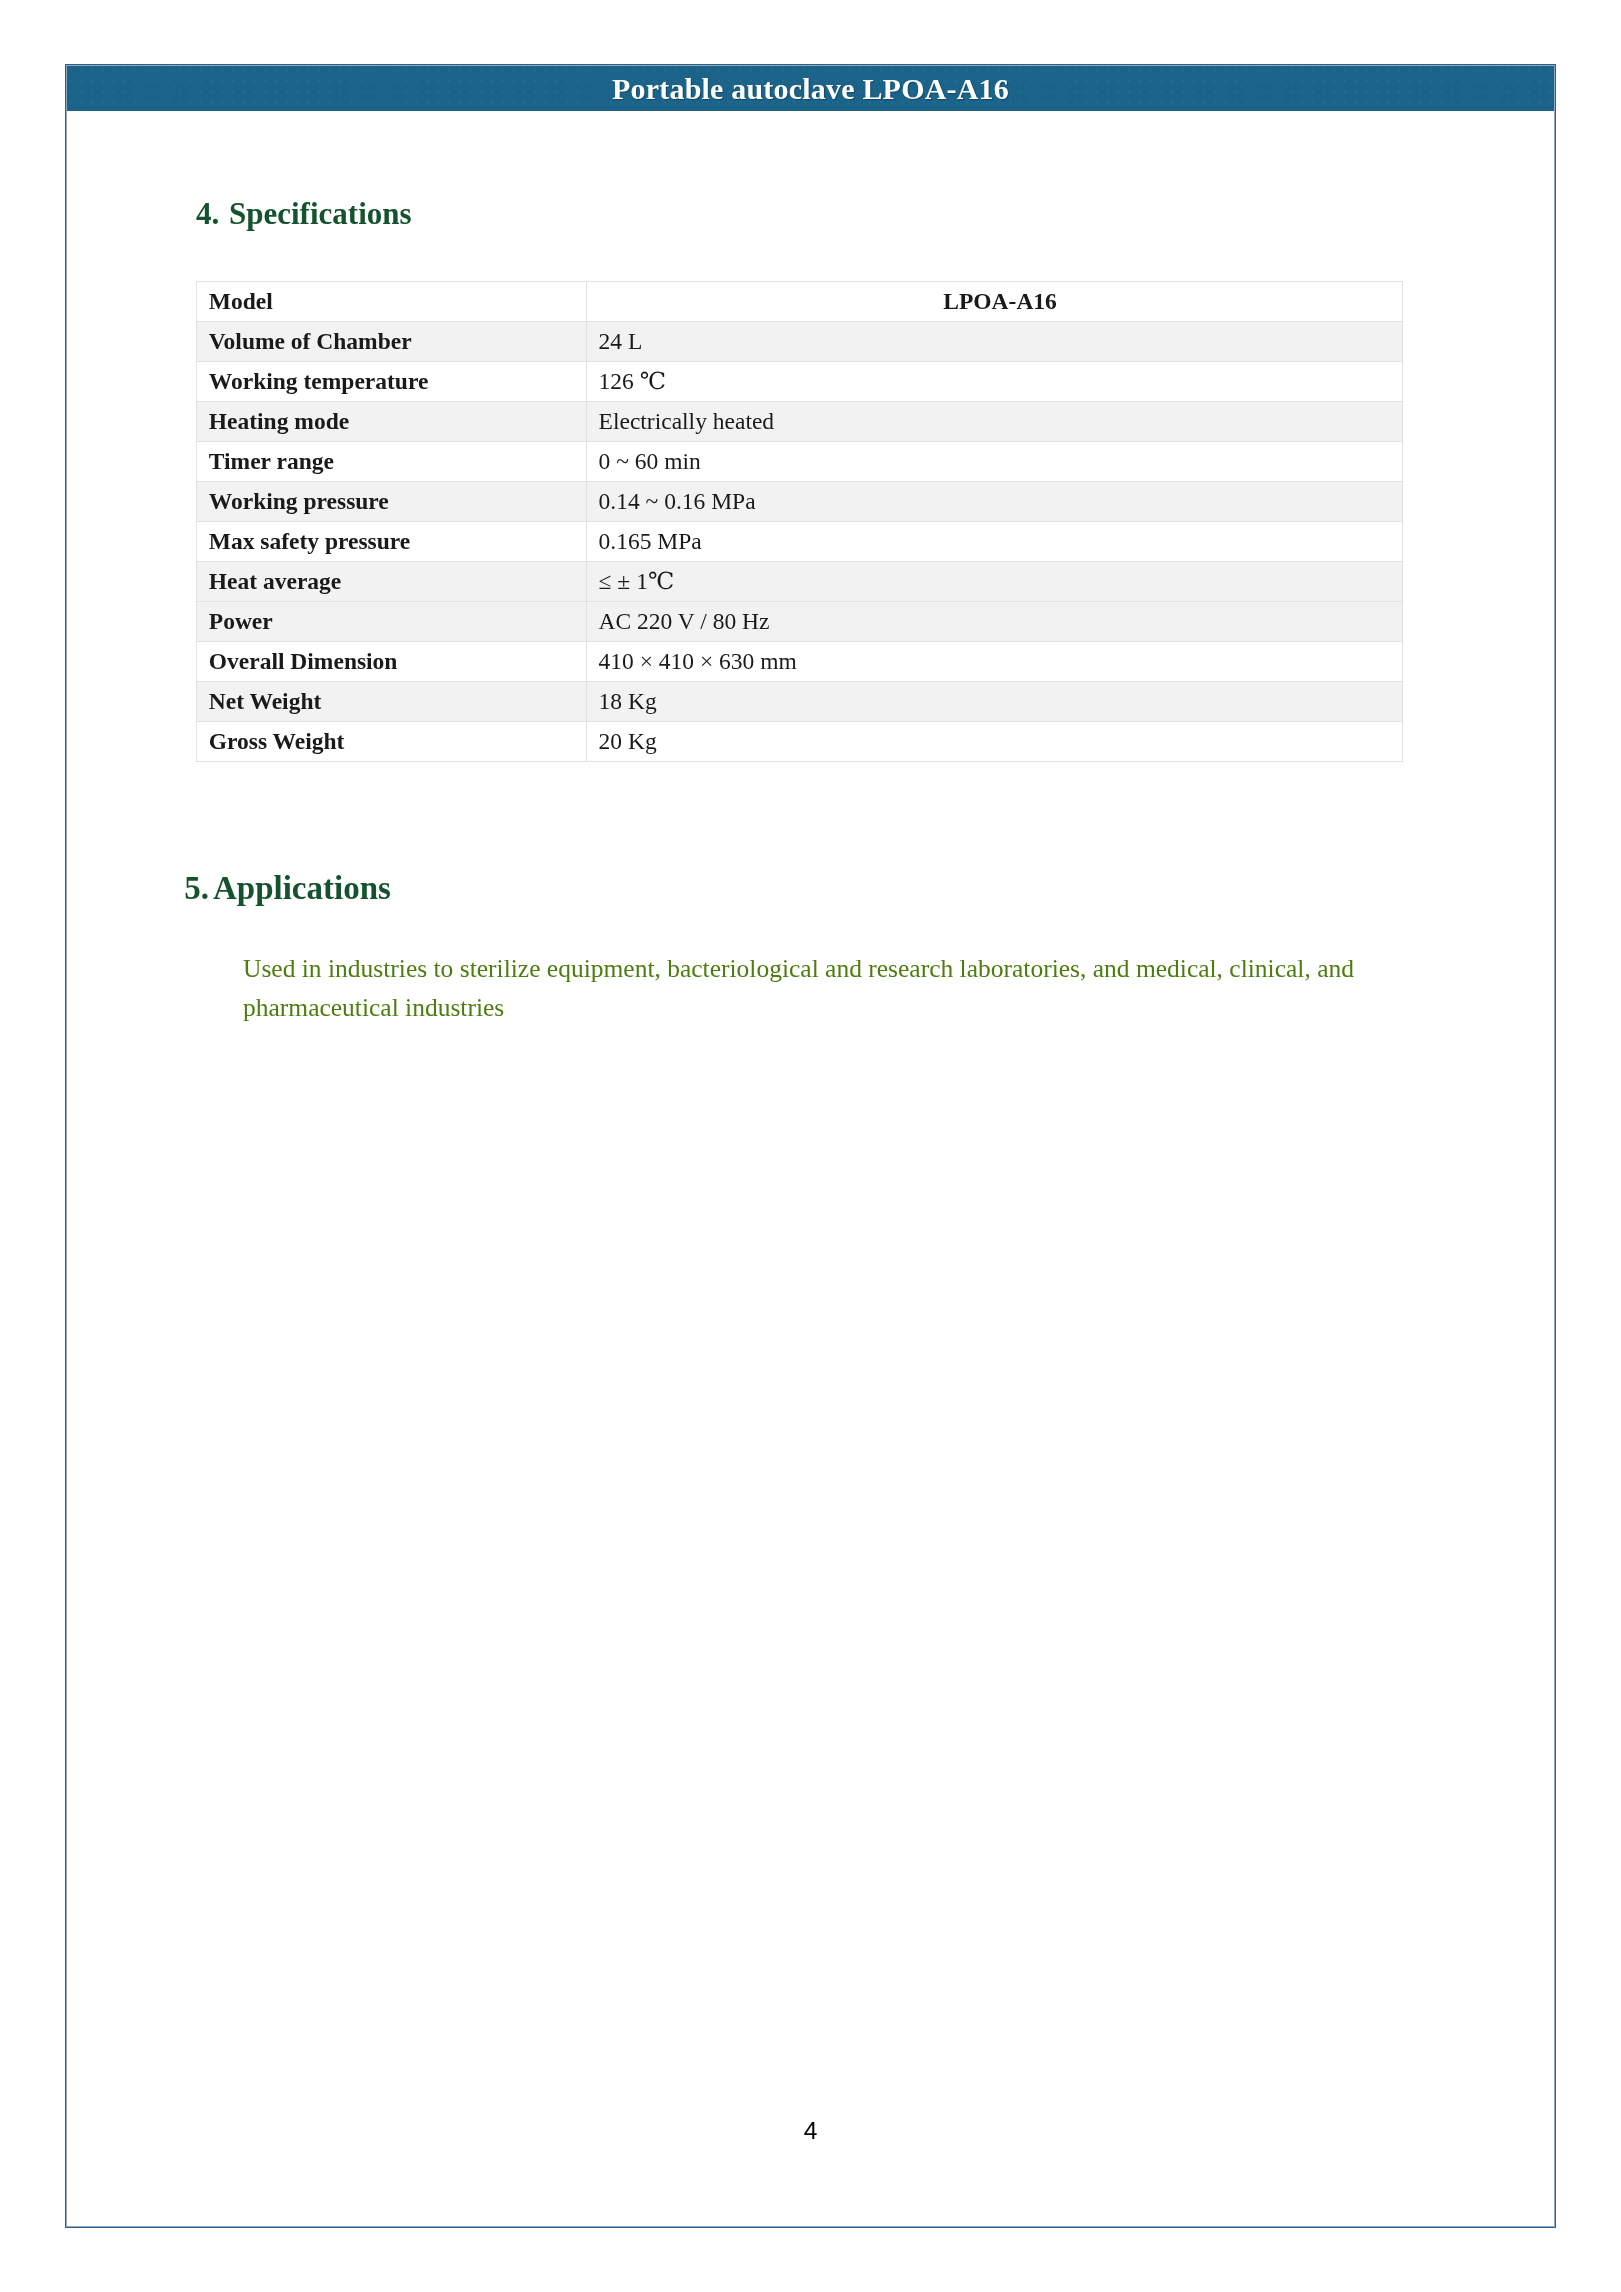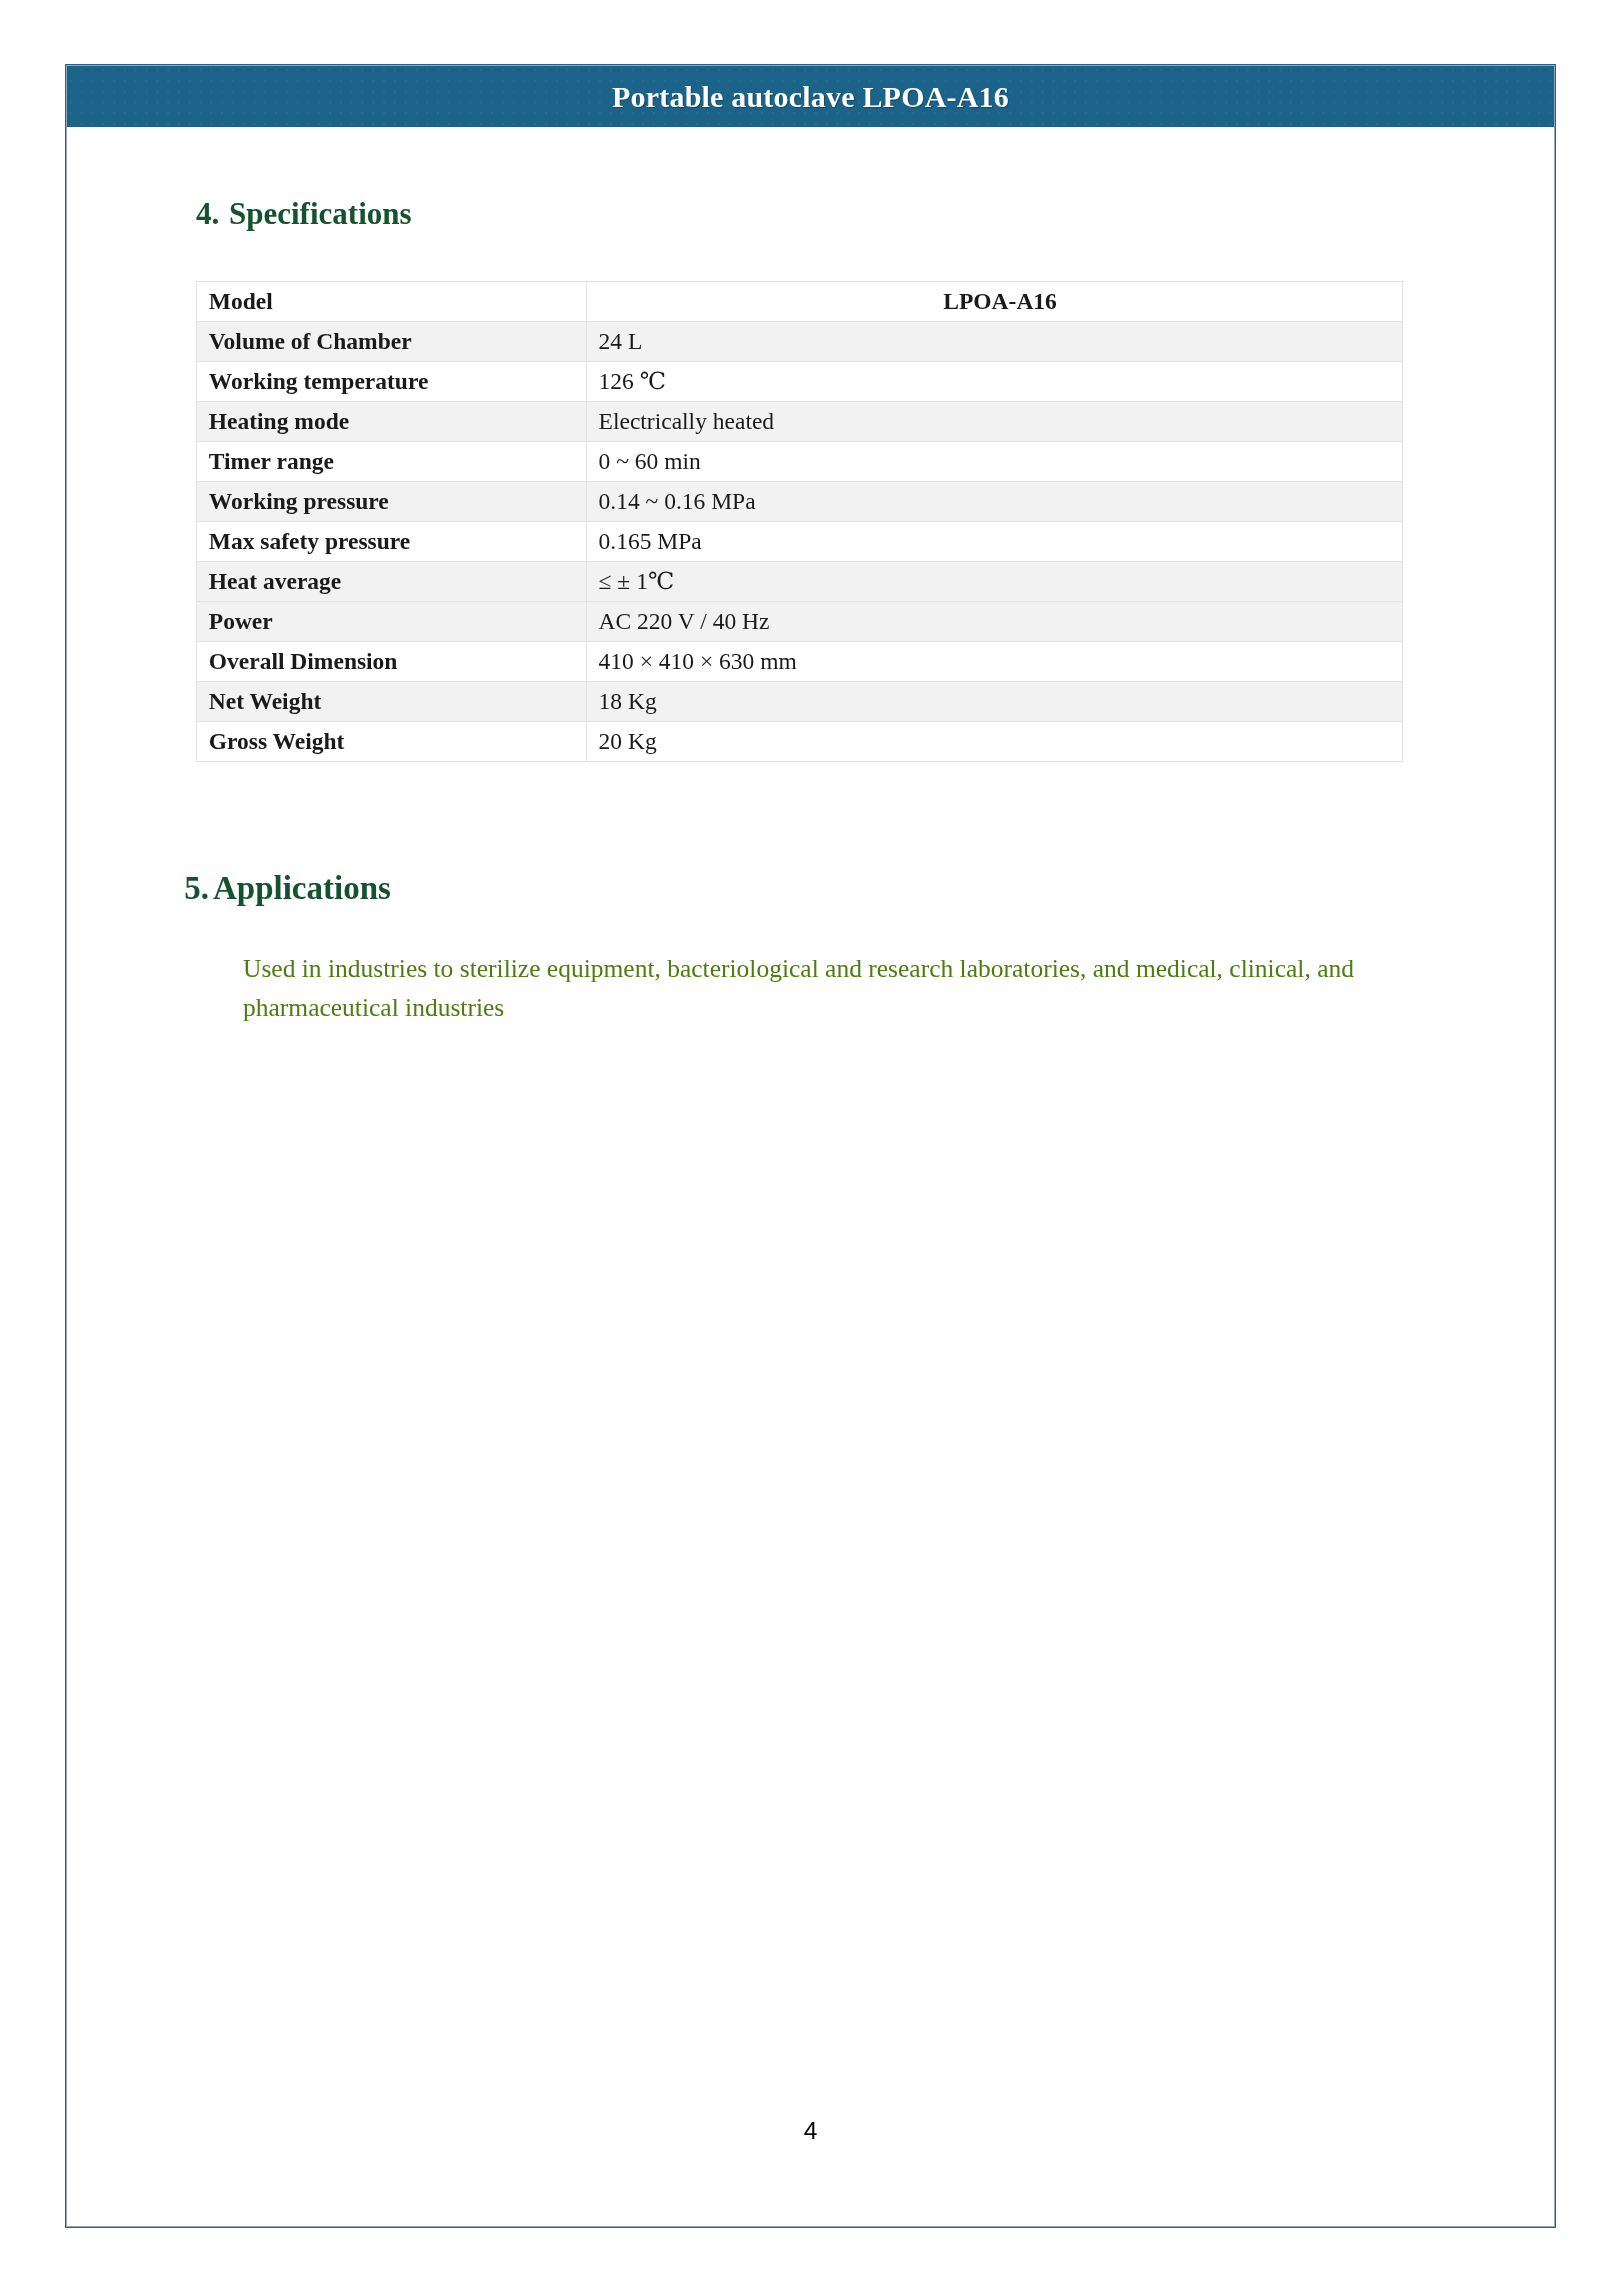--- a/index.html
+++ b/index.html
@@ -32,21 +32,21 @@
     border:1px solid #8fa9c0;
     pointer-events:none;
   }
 
   
   .banner {
     position: absolute;
     left: 67px;
     top: 66px;
     width: 1487px;
-    height: 61px;
+    height: 45px;
     background-color: #1b6389;
     background-image:
       radial-gradient(circle at 3.9px 3.9px, rgba(255,255,255,0.055) 1.1px, transparent 1.2px);
     background-size: 10.8px 10.8px;
     display: flex;
     align-items: center;
     justify-content: center;
     overflow: hidden;
   }
   .banner-title {
@@ -200,21 +200,21 @@
       <tr class="row-plain">
         <td class="spec-label">Max safety pressure</td>
         <td class="spec-value">0.165 MPa</td>
       </tr>
       <tr class="row-shaded">
         <td class="spec-label">Heat average</td>
         <td class="spec-value">≤ ± 1℃</td>
       </tr>
       <tr class="row-shaded">
         <td class="spec-label">Power</td>
-        <td class="spec-value">AC 220 V / 40 Hz</td>
+        <td class="spec-value">AC 220 V / 80 Hz</td>
       </tr>
       <tr class="row-plain">
         <td class="spec-label">Overall Dimension</td>
         <td class="spec-value">410 × 410 × 630 mm</td>
       </tr>
       <tr class="row-shaded">
         <td class="spec-label">Net Weight</td>
         <td class="spec-value">18 Kg</td>
       </tr>
       <tr class="row-plain">

